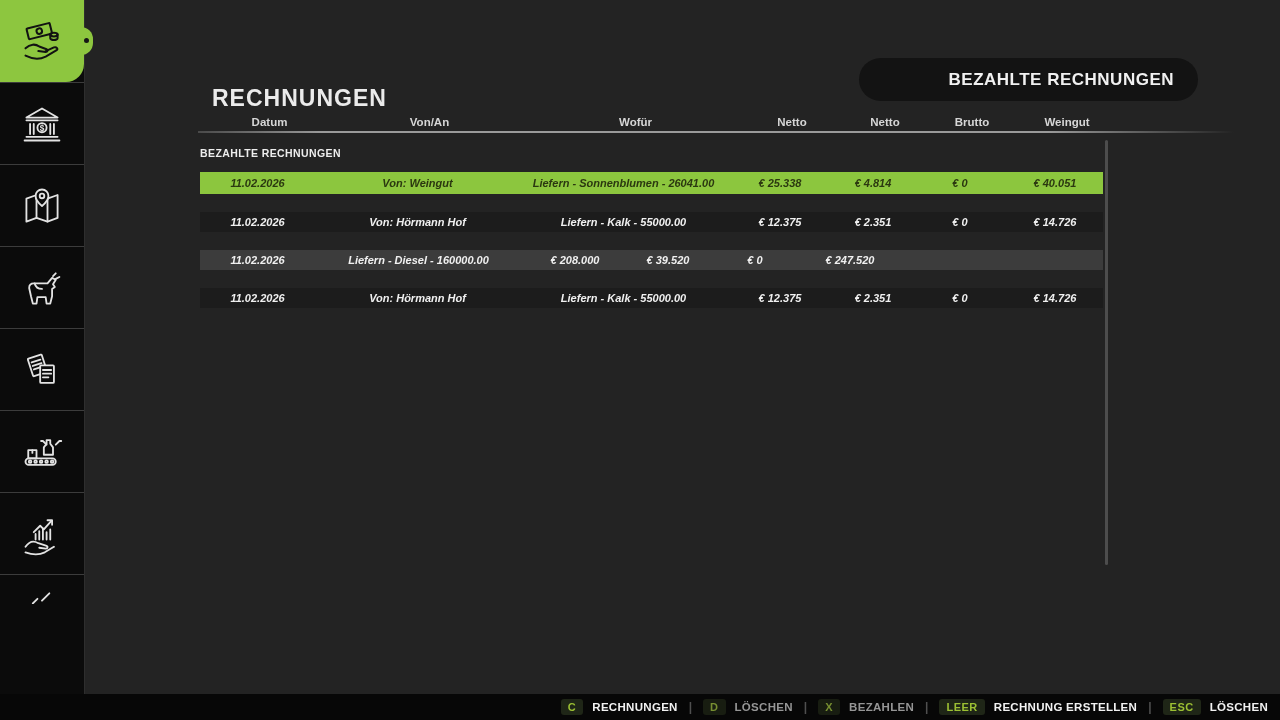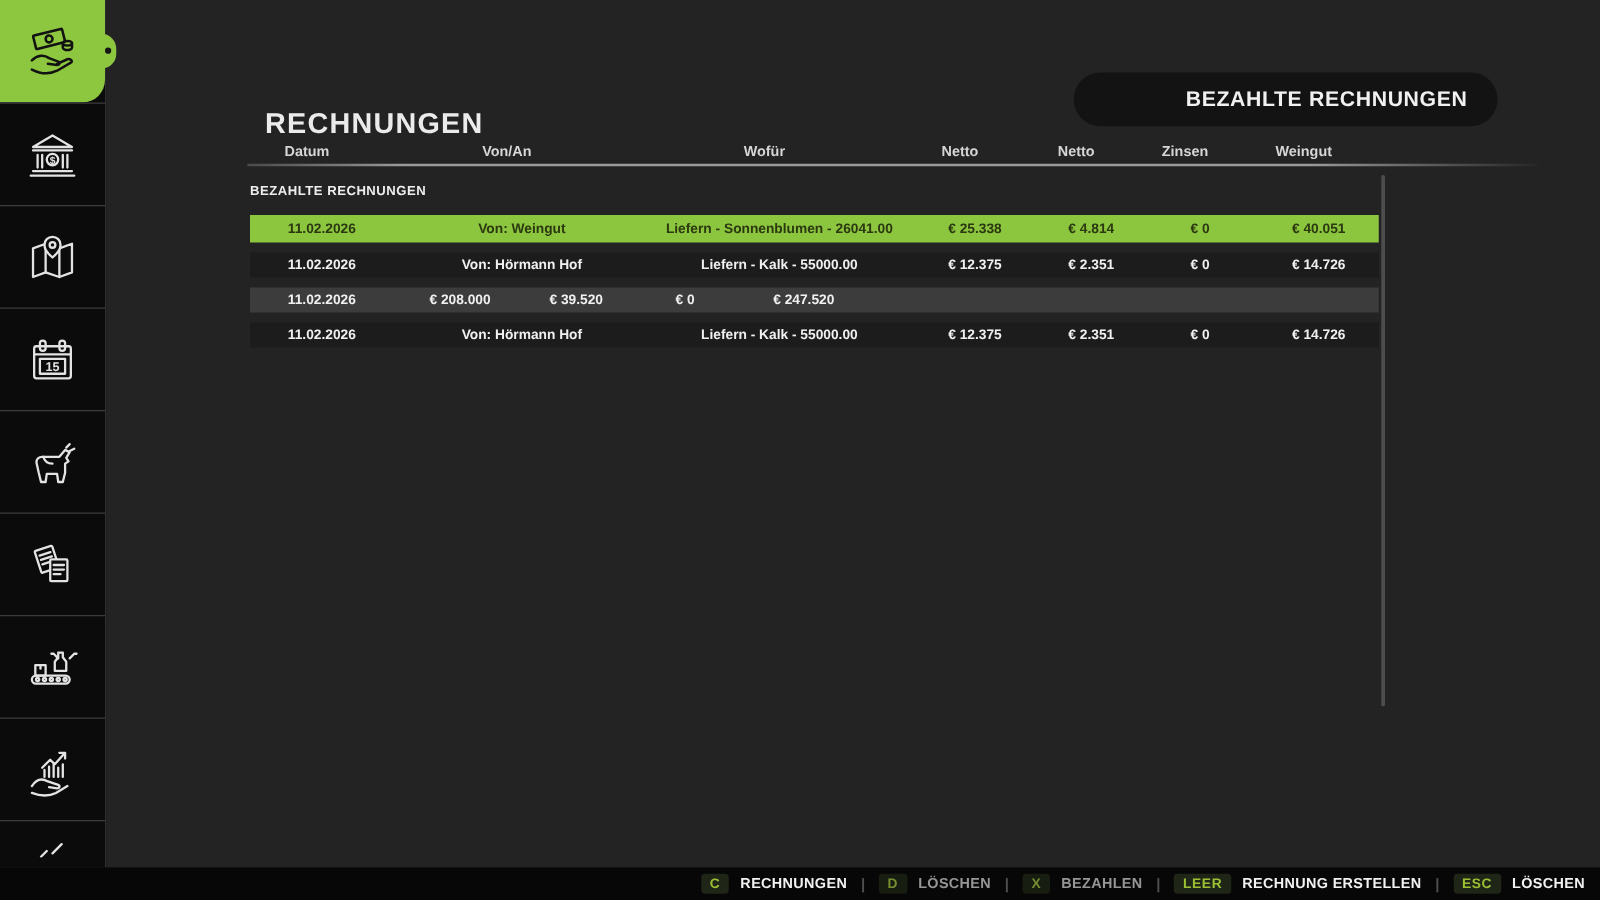--- a/index.html
+++ b/index.html
@@ -27,30 +27,30 @@
   .paid-btn{position:absolute;left:775px;top:58px;width:339px;height:43px;background:#131313;
     border:none;border-radius:22px;display:flex;align-items:center;justify-content:flex-end;
     padding:0 24px 0 0;box-sizing:border-box;font-family:inherit;font-size:17px;font-weight:bold;
     color:#f1f1f1;letter-spacing:.5px;cursor:pointer;}
 
   .cols{display:flex;}
   .c0{width:115px}.c1{width:205px}.c2{width:207px}.c3{width:106px}.c4{width:80px}
   .c5{width:94px}.c6{width:96px}
   .cell{display:flex;align-items:center;justify-content:center;white-space:nowrap;}
 
-  .thead{position:absolute;left:104px;top:114px;height:16px;}
+  .thead{position:absolute;left:128px;top:114px;height:16px;}
   .thead .cell{font-size:11.5px;font-weight:bold;color:#d6d6d6;}
   .head-line{position:absolute;left:114px;top:131px;width:1036px;height:2px;
     background:linear-gradient(to right,#4a4a4a,#9a9a9a 12%,#9a9a9a 82%,rgba(154,154,154,0));}
 
   .section-label{position:absolute;left:116px;top:147px;font-size:10.5px;font-weight:bold;
     color:#ededed;letter-spacing:.4px;}
 
   .rows{position:absolute;left:116px;top:172px;width:903px;}
-  .row{height:20px;margin-bottom:8px;cursor:pointer;}
+  .row{height:20px;margin-bottom:18px;cursor:pointer;font-style:italic;}
   .row .cell{font-size:11px;font-weight:bold;color:#f0f0f0;}
   .row.dark{background:#1c1c1c;}
   .row.light{background:#3c3c3c;}
   .row.selected{height:22px;background:#8cc63e;}
   .row.selected .cell{color:#2b3810;}
 
   .scrollbar{position:absolute;left:1021px;top:140px;width:3px;height:425px;
     background:#4d4d4d;border-radius:2px;cursor:pointer;}
 
   
@@ -105,30 +105,20 @@
 
     <div class="side-item">
       <svg viewBox="0 0 48 48" class="icon-stroke">
         <path d="M7 16 l11-4 12 4 11-4 v25 l-11 4-12-4-11 4 z"></path>
         <path d="M18 12 v25 M30 16 v25"></path>
         <path d="M24 6 c4 0 7 3 7 7 0 5-7 11-7 11 s-7-6-7-11 c0-4 3-7 7-7 z" fill="#0b0b0b"></path>
         <circle cx="24" cy="13" r="2.5"></circle>
       </svg>
     </div>
 
-    <div class="side-item">
-      <svg viewBox="0 0 48 48" class="icon-stroke">
-        <rect x="8" y="12" width="32" height="28" rx="2"></rect>
-        <rect x="13" y="7" width="5" height="9" rx="2.5"></rect>
-        <rect x="30" y="7" width="5" height="9" rx="2.5"></rect>
-        <line x1="8" y1="19" x2="40" y2="19"></line>
-        <rect x="13" y="23" width="22" height="13"></rect>
-        <text x="24" y="33.5" font-size="11" font-weight="bold" fill="#e3e3e3" stroke="none" text-anchor="middle">15</text>
-      </svg>
-    </div>
 
     <div class="side-item">
       <svg viewBox="0 0 48 48" class="icon-stroke">
         <path d="M10 24 c0-3 2-5 5-5 h15 l5-6 4 2 -3 5 2 3 -3 2 v8 l-2 8 h-4 l-1-7 h-9 l-1 7 h-4 l-2-8 z"></path>
         <path d="M36 11 l3-3 M39 14 l4-2"></path>
         <path d="M16 19 c1 4 4 6 8 6"></path>
       </svg>
     </div>
 
     <div class="side-item">
@@ -179,21 +169,21 @@
     <h1 class="page-title">RECHNUNGEN</h1>
 
     <button class="paid-btn">BEZAHLTE RECHNUNGEN</button>
 
     <div class="thead cols">
       <div class="cell c0">Datum</div>
       <div class="cell c1">Von/An</div>
       <div class="cell c2">Wofür</div>
       <div class="cell c3">Netto</div>
       <div class="cell c4">Netto</div>
-      <div class="cell c5">Zinsen</div>
+      <div class="cell c5">Brutto</div>
       <div class="cell c6">Weingut</div>
     </div>
     <div class="head-line"></div>
 
     <div class="section-label">BEZAHLTE RECHNUNGEN</div>
 
     <div class="rows">
 
       <div class="row cols selected">
         <div class="cell c0">11.02.2026</div>
@@ -210,20 +200,21 @@
         <div class="cell c1">Von: Hörmann Hof</div>
         <div class="cell c2">Liefern - Kalk - 55000.00</div>
         <div class="cell c3">€ 12.375</div>
         <div class="cell c4">€ 2.351</div>
         <div class="cell c5">€ 0</div>
         <div class="cell c6">€ 14.726</div>
       </div>
 
       <div class="row cols light">
         <div class="cell c0">11.02.2026</div>
+        <div class="cell c2">Liefern - Diesel - 160000.00</div>
         <div class="cell c3">€ 208.000</div>
         <div class="cell c4">€ 39.520</div>
         <div class="cell c5">€ 0</div>
         <div class="cell c6">€ 247.520</div>
       </div>
 
       <div class="row cols dark">
         <div class="cell c0">11.02.2026</div>
         <div class="cell c1">Von: Hörmann Hof</div>
         <div class="cell c2">Liefern - Kalk - 55000.00</div>

